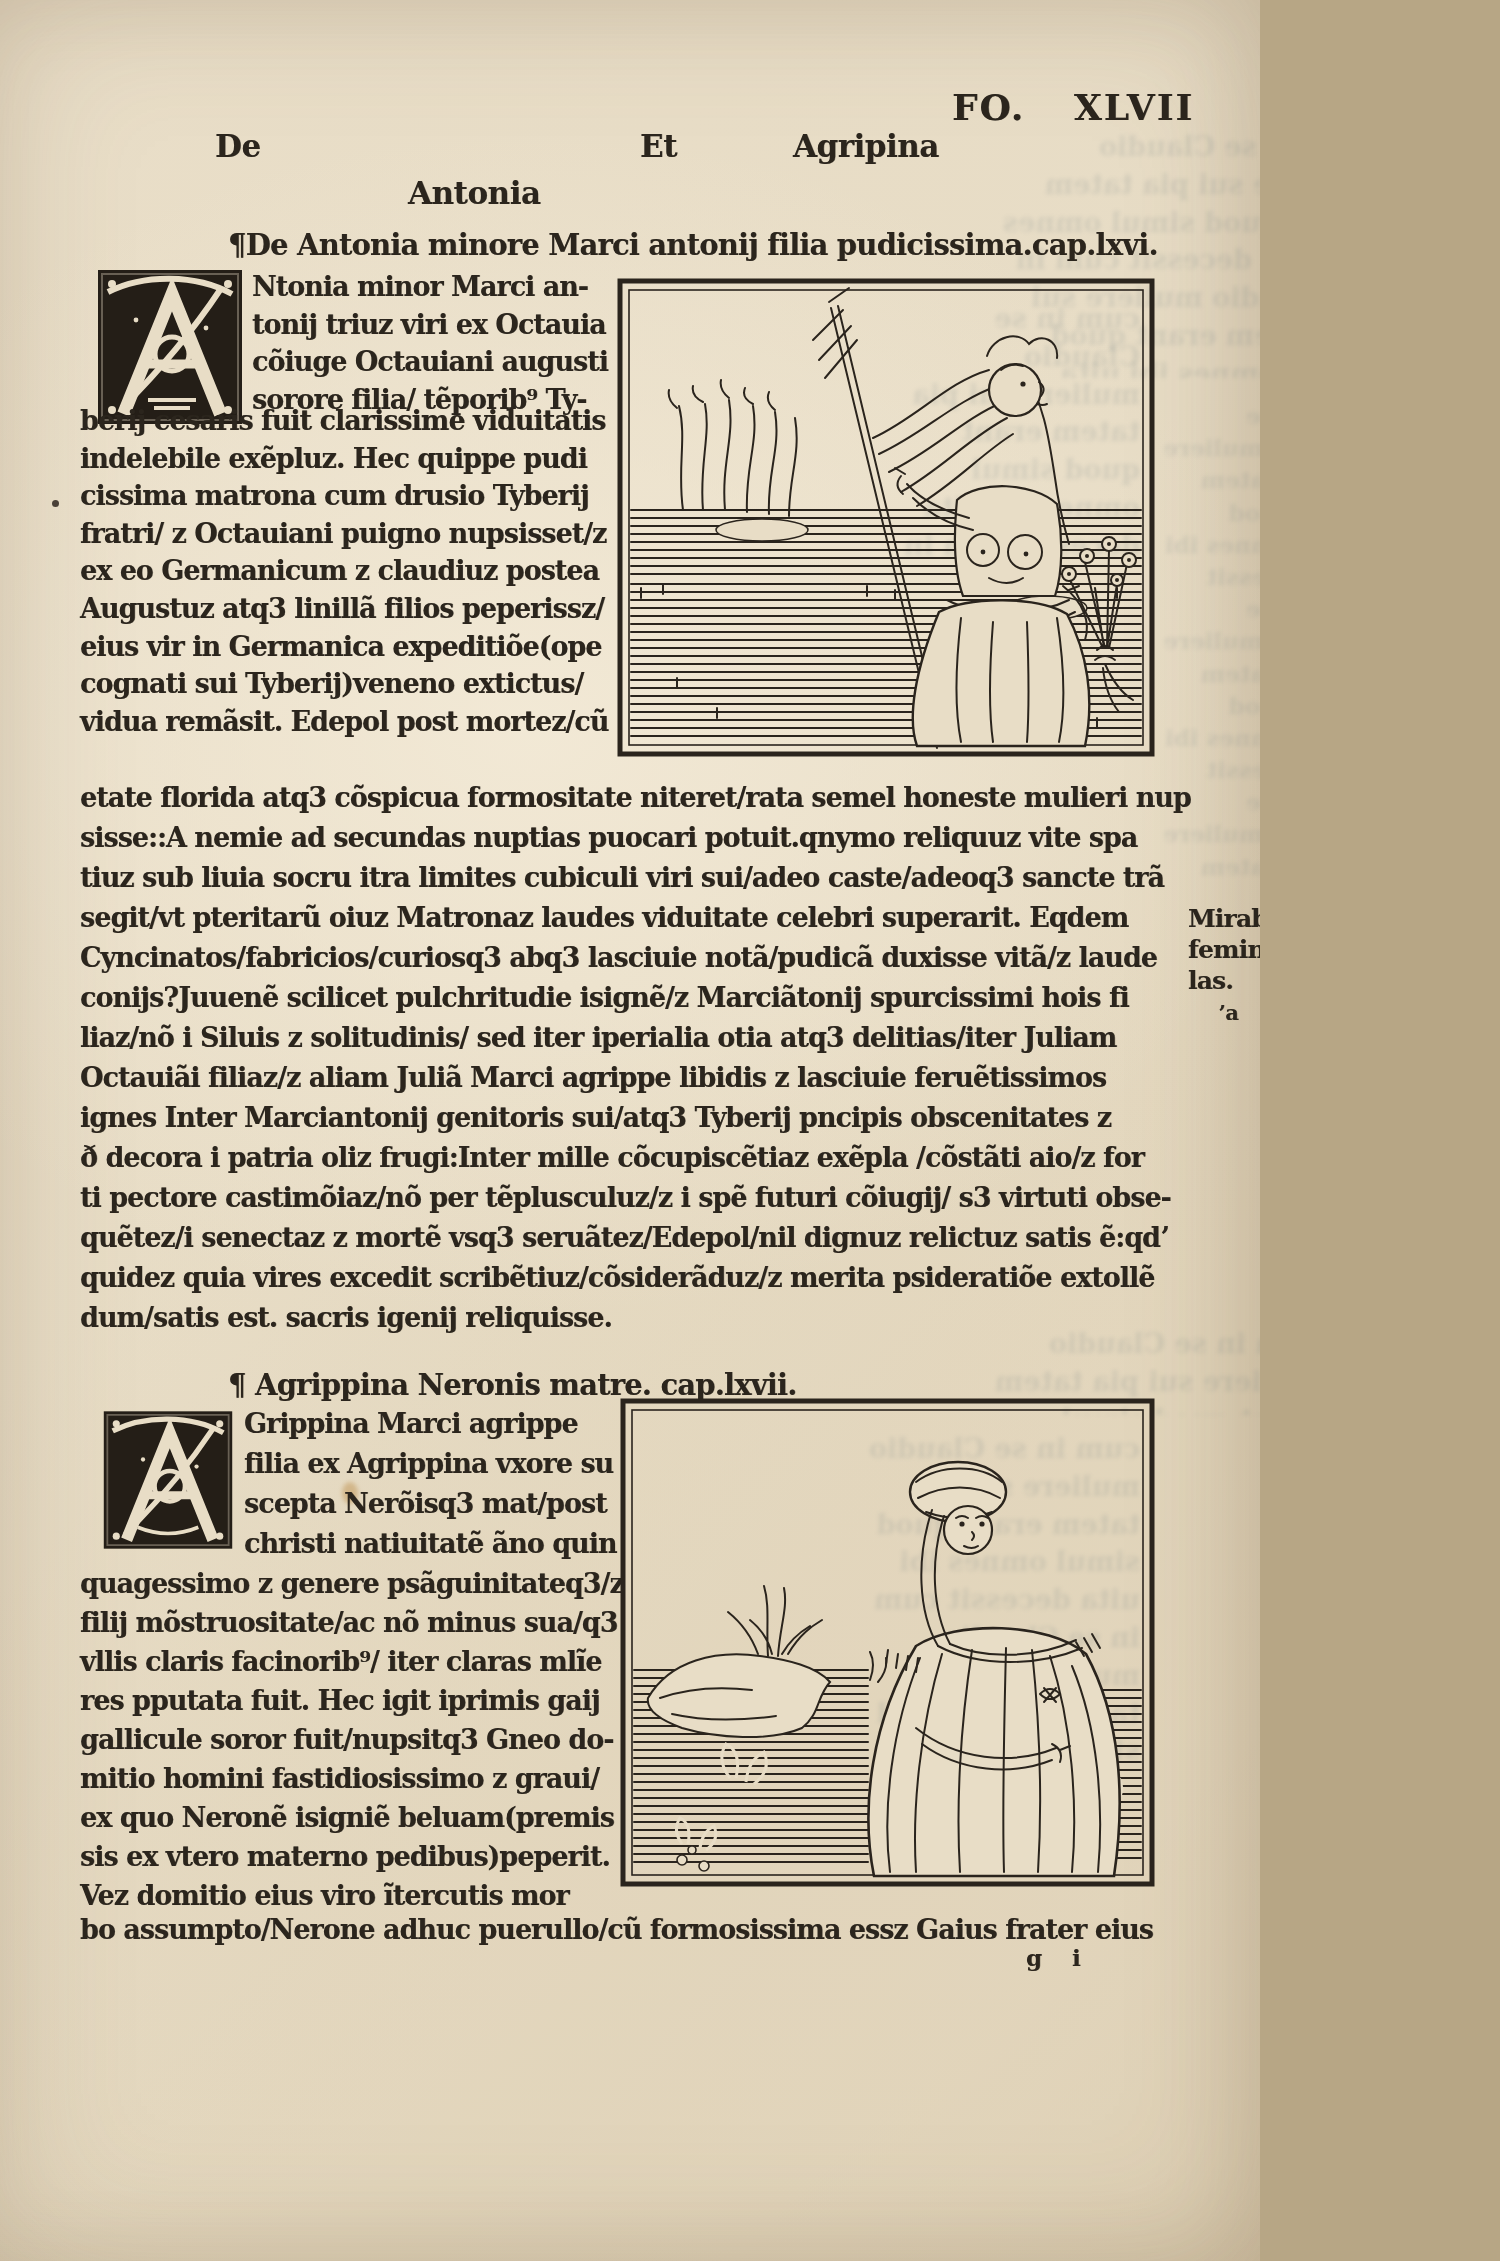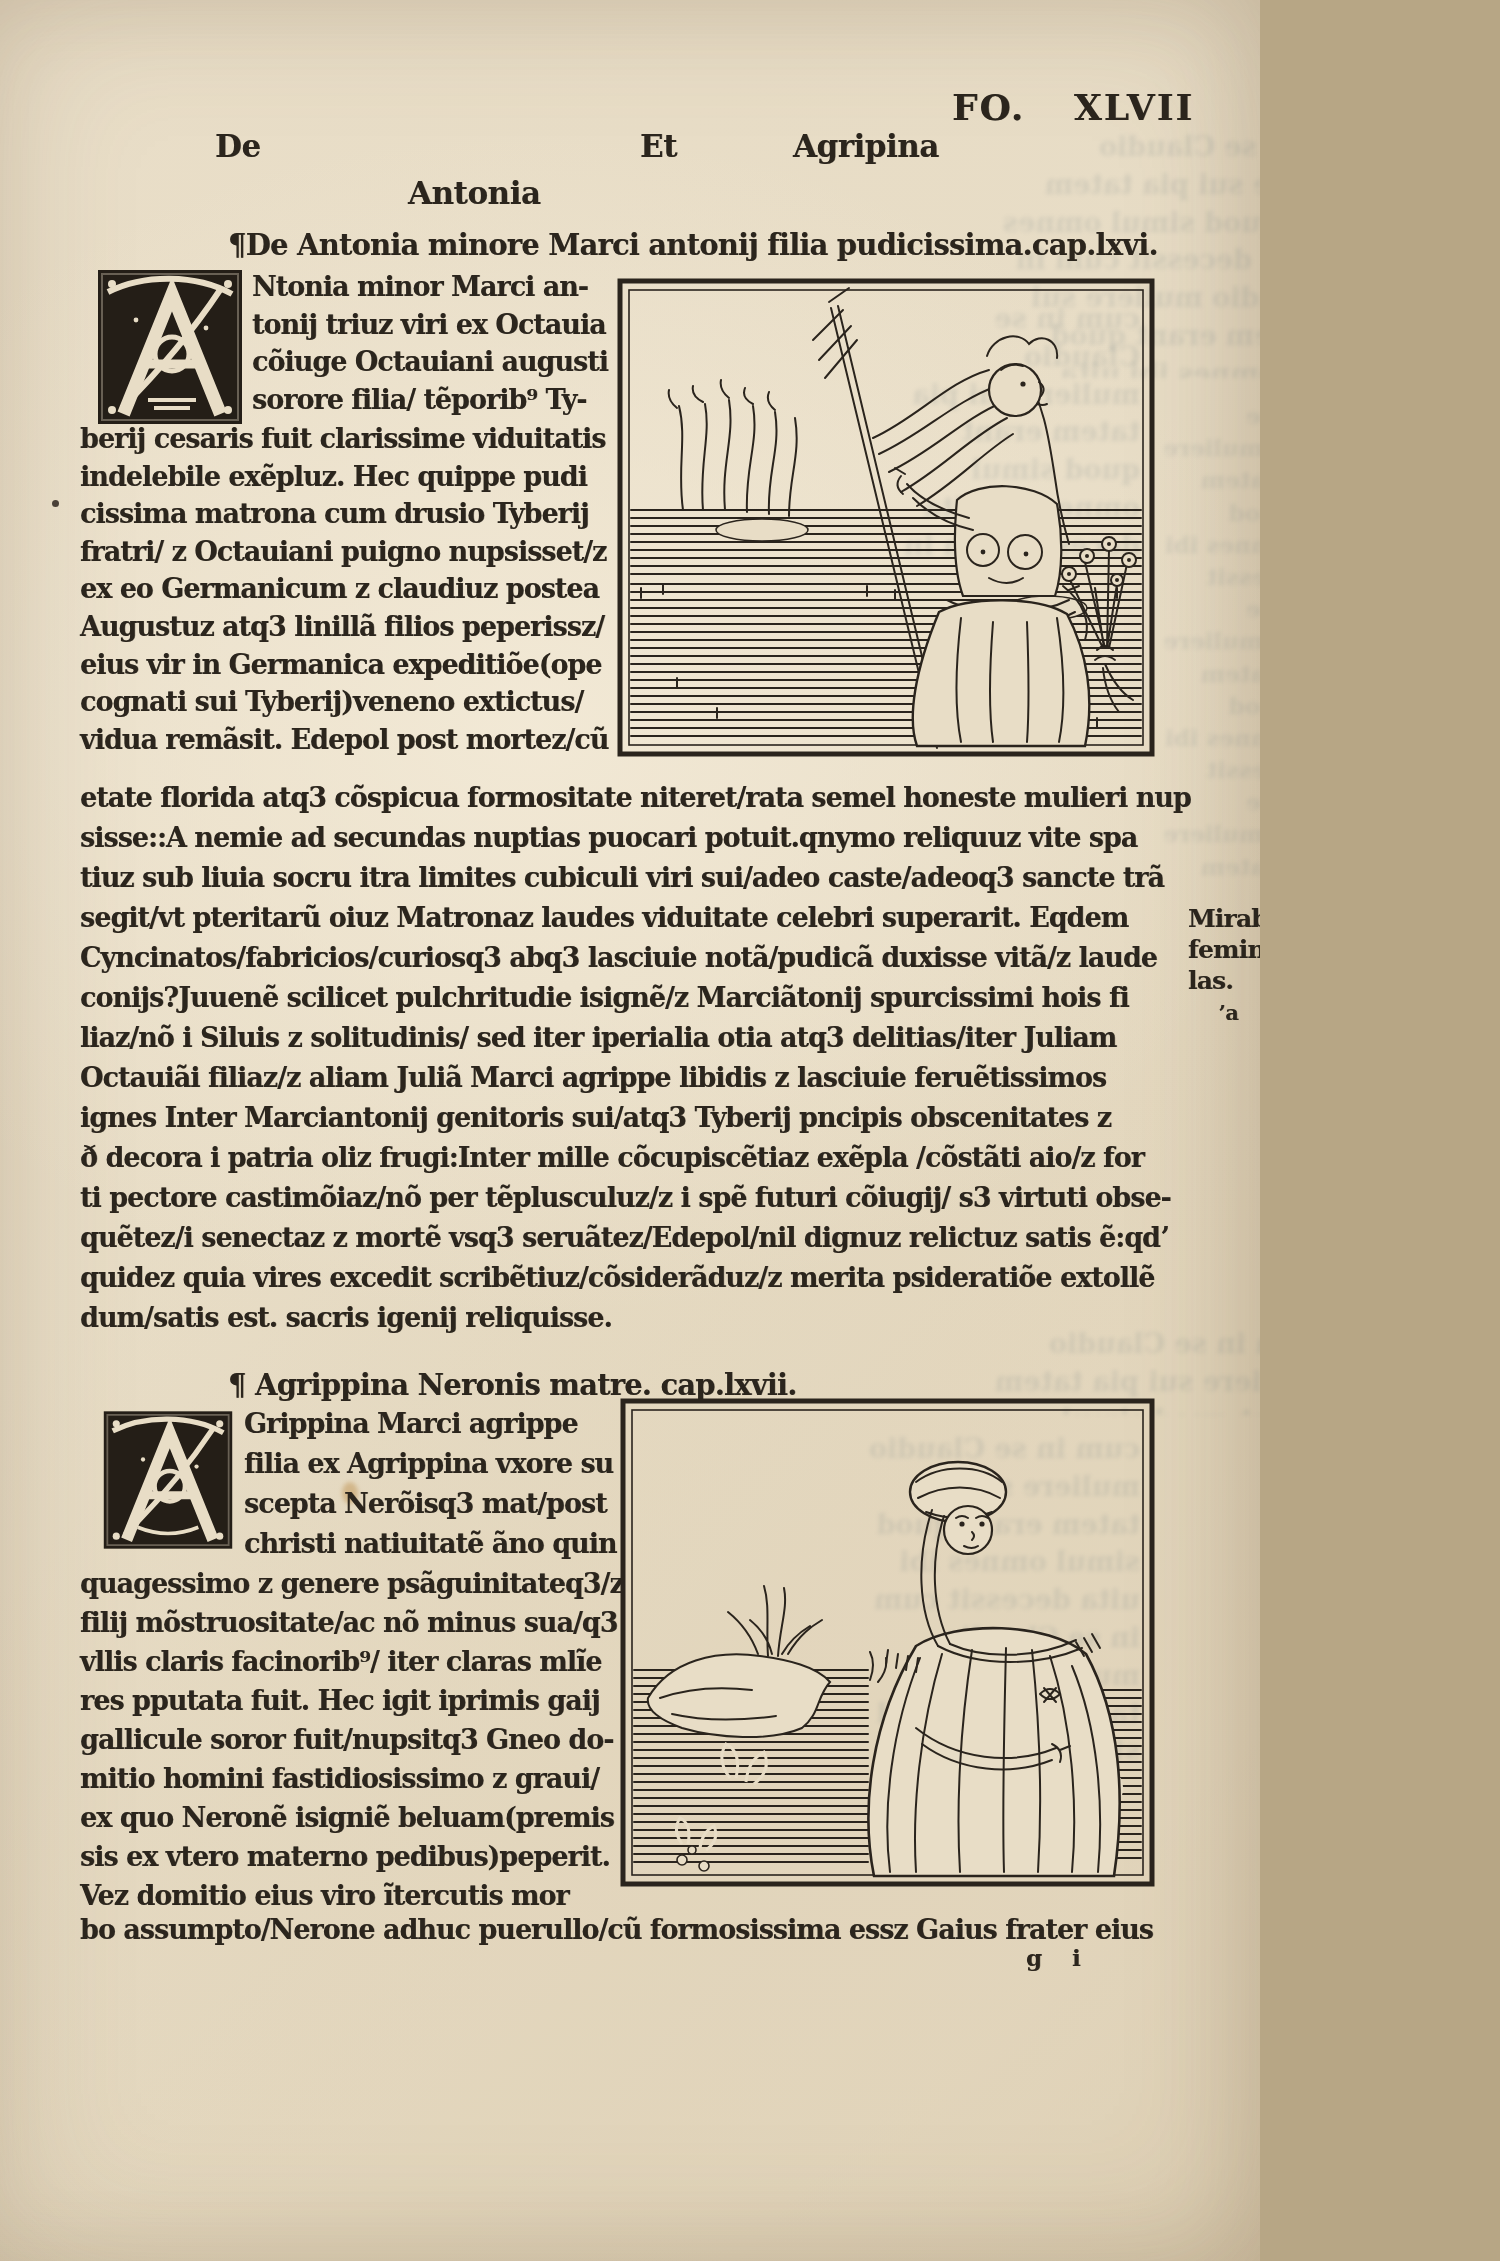--- a/index.html
+++ b/index.html
@@ -72,21 +72,21 @@
         <circle cx="110" cy="60" r="2.4" fill="#e8ddc6"></circle>
     </svg>
   </div>
 
   <div class="abs ink indent-lines" style="left:252px;top:268px;--lh:37.5px;">
       <div class="tl">Ntonia minor Marci an-</div>
       <div class="tl">tonij triuz viri ex Octauia</div>
       <div class="tl">cõiuge Octauiani augusti</div>
       <div class="tl">sorore filia/ tẽporib⁹ Ty-</div>
     </div>
-  <div class="abs ink body-lines" style="left:80px;top:420px;--lh:37.6px;">
+  <div class="abs ink body-lines" style="left:80px;top:402px;--lh:37.6px;">
       <div class="tl">berij cesaris fuit clarissime viduitatis</div>
       <div class="tl">indelebile exẽpluz. Hec quippe pudi</div>
       <div class="tl">cissima matrona cum drusio Tyberij</div>
       <div class="tl">fratri/ z Octauiani puigno nupsisset/z</div>
       <div class="tl">ex eo Germanicum z claudiuz postea</div>
       <div class="tl">Augustuz atq3 linillã filios peperissz/</div>
       <div class="tl">eius vir in Germanica expeditiõe(ope</div>
       <div class="tl">cognati sui Tyberij)veneno extictus/</div>
       <div class="tl">vidua remãsit. Edepol post mortez/cũ</div>
     </div>

